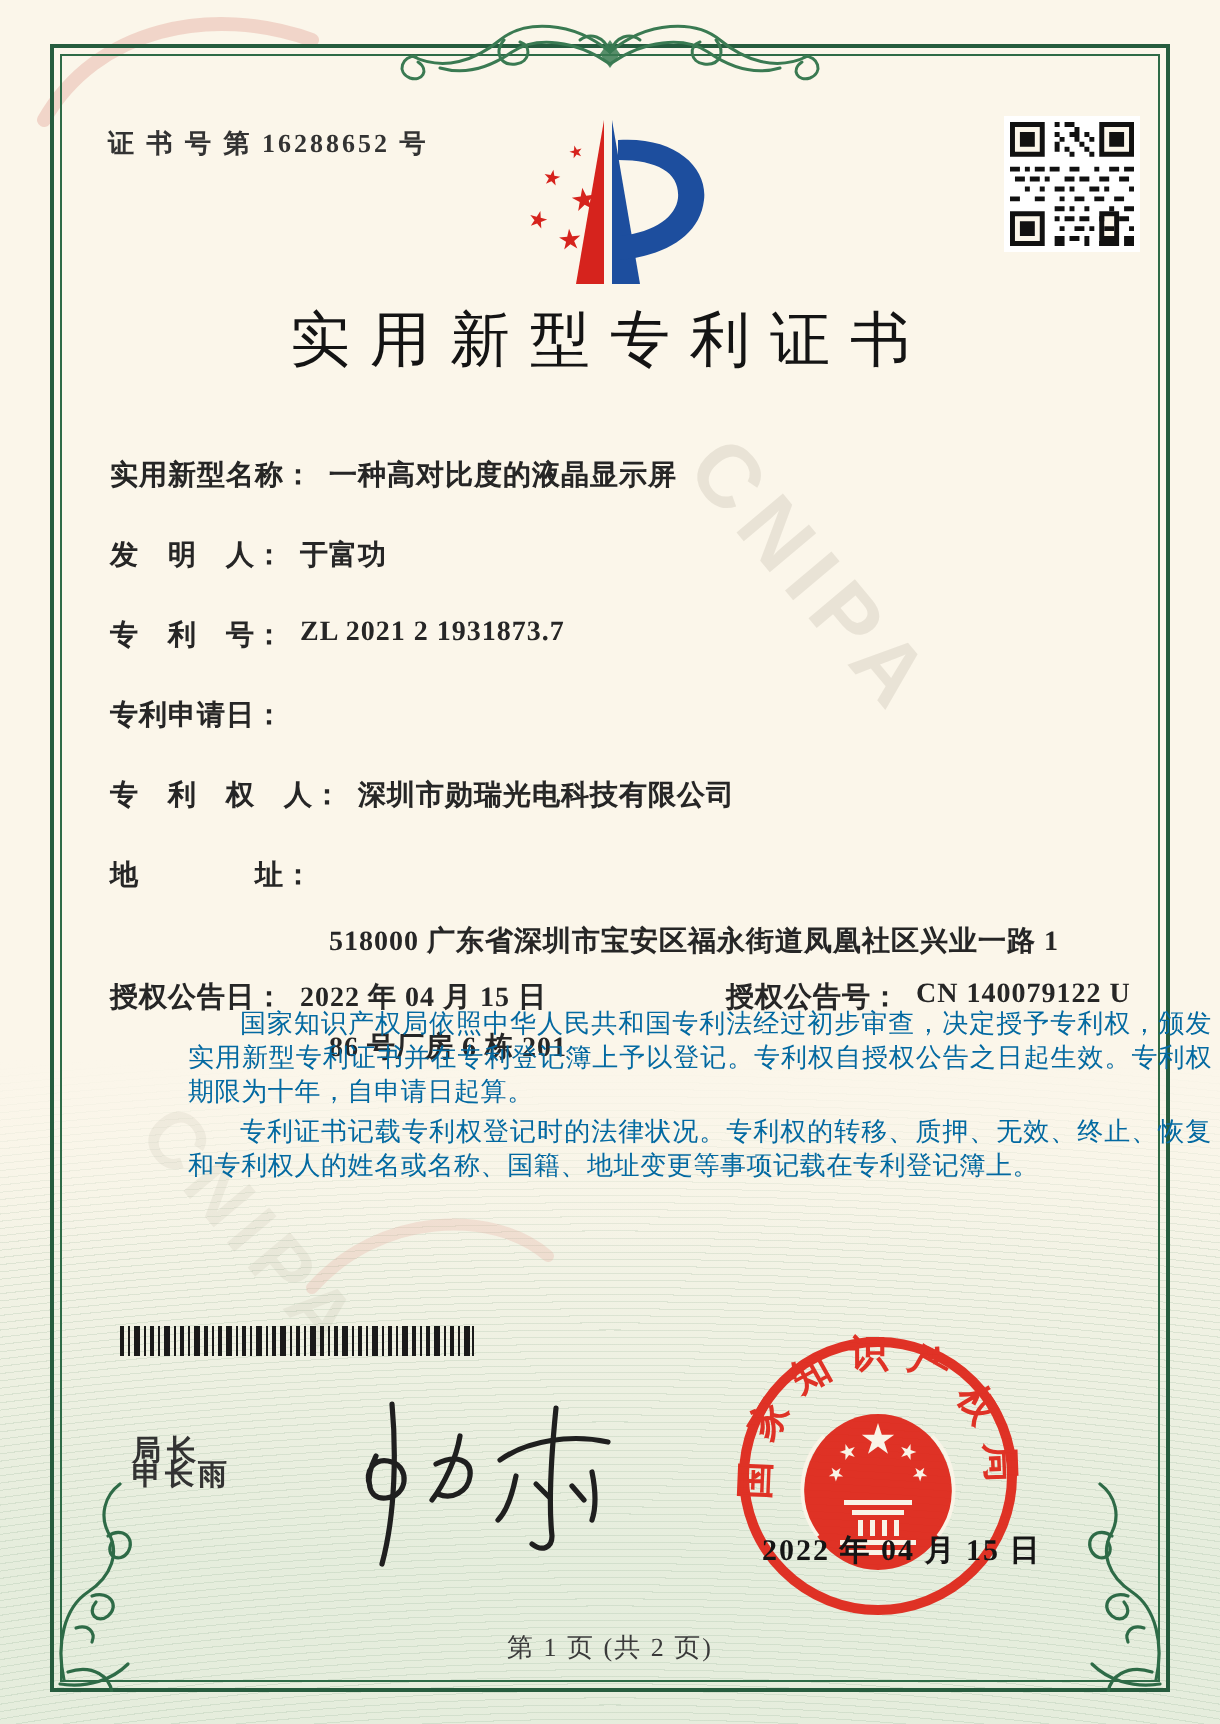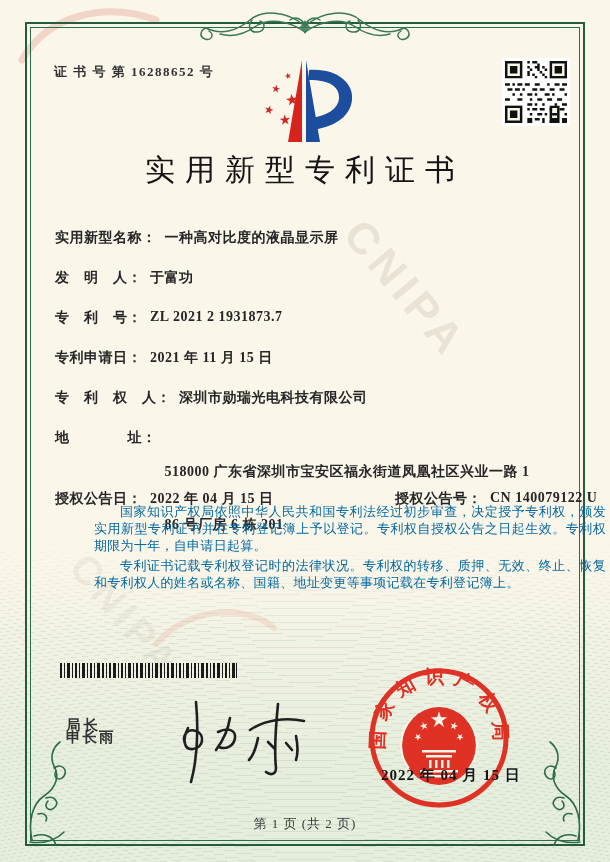--- a/index.html
+++ b/index.html
@@ -21,21 +21,21 @@
   .logo{position:absolute;left:252px;top:56px;z-index:2;}
   .qr{position:absolute;left:502px;top:58px;width:68px;height:68px;background:#fff;padding:3px;box-sizing:border-box;z-index:2;}
   .title{position:absolute;left:0;top:150px;width:100%;text-align:center;font-size:30px;font-weight:400;
          letter-spacing:10px;color:#141414;z-index:2;}
   .row{position:absolute;left:55px;display:flex;font-size:14px;font-weight:600;color:#262626;
        letter-spacing:0.5px;white-space:pre;z-index:2;}
   .row .val{margin-left:8px;}
   .r-name{top:229px;} .r-inv{top:269px;} .r-pat{top:309px;} .r-fil{top:349px;}
   .r-own{top:389px;} .r-addr{top:429px;justify-content:center;} .r-grant{top:490px;width:510px;}
   .addrlines div{line-height:21px;}
-  .pair2{position:absolute;left:308px;top:0;display:flex;white-space:pre;margin-left:32px;}
+  .pair2{position:absolute;left:308px;top:0;display:flex;white-space:pre;}
   .para{position:absolute;left:50px;width:512px;font-size:13px;line-height:17px;text-align:justify;
         text-indent:2em;color:#0369a1;font-weight:500;letter-spacing:0.3px;z-index:2;margin-left:44px;}
   .p1{top:503px;} .p2{top:557px;}
   .barcode{position:absolute;left:60px;top:663px;z-index:2;}
   .director-title{position:absolute;left:66px;top:716px;font-family:"Liberation Sans",sans-serif;
       font-size:14.5px;font-weight:700;letter-spacing:3px;color:#333;z-index:2;}
   .director-name{position:absolute;left:66px;top:728px;font-family:"Liberation Sans",sans-serif;
       font-size:14.5px;font-weight:700;letter-spacing:2px;color:#333;z-index:2;}
   .signature{position:absolute;left:158px;top:694px;z-index:2;}
   .seal{position:absolute;left:363px;top:660px;z-index:3;}
@@ -157,21 +157,20 @@
   <div class="row r-name">
     <span class="lab">实用新型名称：</span>
     <span class="val">一种高对比度的液晶显示屏</span>
   </div>
   <div class="row r-pat">
     <span class="lab">专　利　号：</span>
     <span class="val">ZL 2021 2 1931873.7</span>
   </div>
   <div class="row r-fil">
     <span class="lab">专利申请日：</span>
-    <span class="val">2021 年 11 月 15 日</span>
   </div>
   <div class="row r-own">
     <span class="lab">专　利　权　人：</span>
     <span class="val">深圳市勋瑞光电科技有限公司</span>
   </div>
   <div class="row r-addr">
     <span class="lab">地　　　　址：</span>
     <span class="val addrlines">
       <div>518000 广东省深圳市宝安区福永街道凤凰社区兴业一路 1</div>
       <div>86 号厂房 6 栋 201</div>

